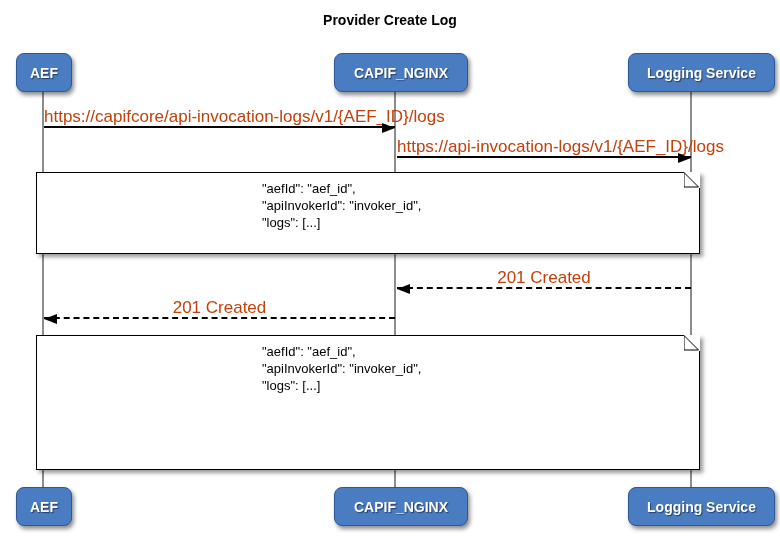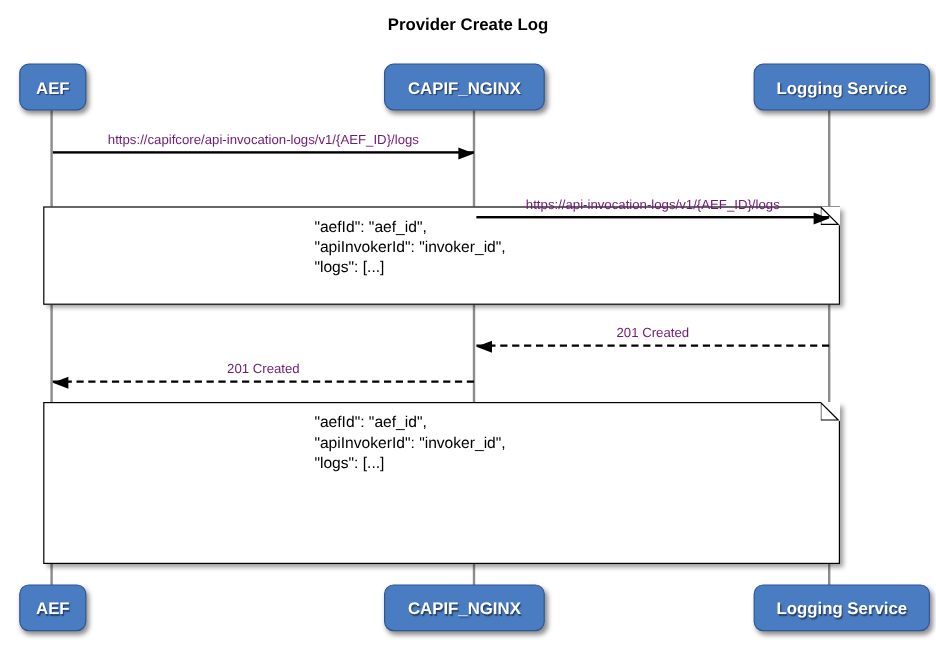--- a/index.html
+++ b/index.html
@@ -16,27 +16,27 @@
     position:absolute;height:37px;z-index:4;
     background:#4a7cc2;border:1px solid #2e5796;border-radius:8px;
     box-shadow:2px 3px 4px rgba(0,0,0,0.45);
     color:#fff;font-weight:bold;font-size:14px;
     display:flex;align-items:center;justify-content:center;
     text-shadow:1px 1px 1px rgba(0,0,0,0.5);
   }
   .row-top{top:53px;}
   .row-bottom{top:487px;}
   .actor.aef{left:16px;width:54px;}
-  .actor.capif{left:320px;width:132px;}
+  .actor.capif{left:334px;width:132px;}
   .actor.log{left:628px;width:145px;}
 
   .message{position:absolute;z-index:3;}
   .msg-label{
-    text-align:center;font-size:11px;height:16px;line-height:16px;
-    white-space:nowrap;color:#701a75;
+    text-align:center;font-size:17px;height:16px;line-height:16px;
+    white-space:nowrap;color:#c2410c;
   }
   .msg-line{position:relative;height:0;border-top:2px solid #000;margin-top:1px;}
   .msg-line.dashed{border-top-style:dashed;}
   .ah{position:absolute;top:-5px;width:0;height:0;
       border-top:5px solid transparent;border-bottom:5px solid transparent;}
   .ah.right{right:0;border-left:13px solid #000;}
   .ah.left{left:0;border-right:13px solid #000;}
 
   .note{
     position:absolute;left:36px;width:662px;z-index:2;
@@ -69,21 +69,21 @@
     <span>Logging Service</span>
   </div>
 
   <div class="message" style="left:44px;top:109px;width:351px;">
     <div class="msg-label">https://capifcore/api-invocation-logs/v1/{AEF_ID}/logs</div>
     <div class="msg-line">
       <span class="ah right"></span>
     </div>
   </div>
 
-  <div class="message" style="left:397px;top:139px;width:294px;margin-top:24px;">
+  <div class="message" style="left:397px;top:139px;width:294px;">
     <div class="msg-label">https://api-invocation-logs/v1/{AEF_ID}/logs</div>
     <div class="msg-line">
       <span class="ah right"></span>
     </div>
   </div>
 
   <div class="note" style="top:172px;height:80px;">
     <div class="note-text">
       <div>"aefId": "aef_id",</div>
       <div>"apiInvokerId": "invoker_id",</div>

